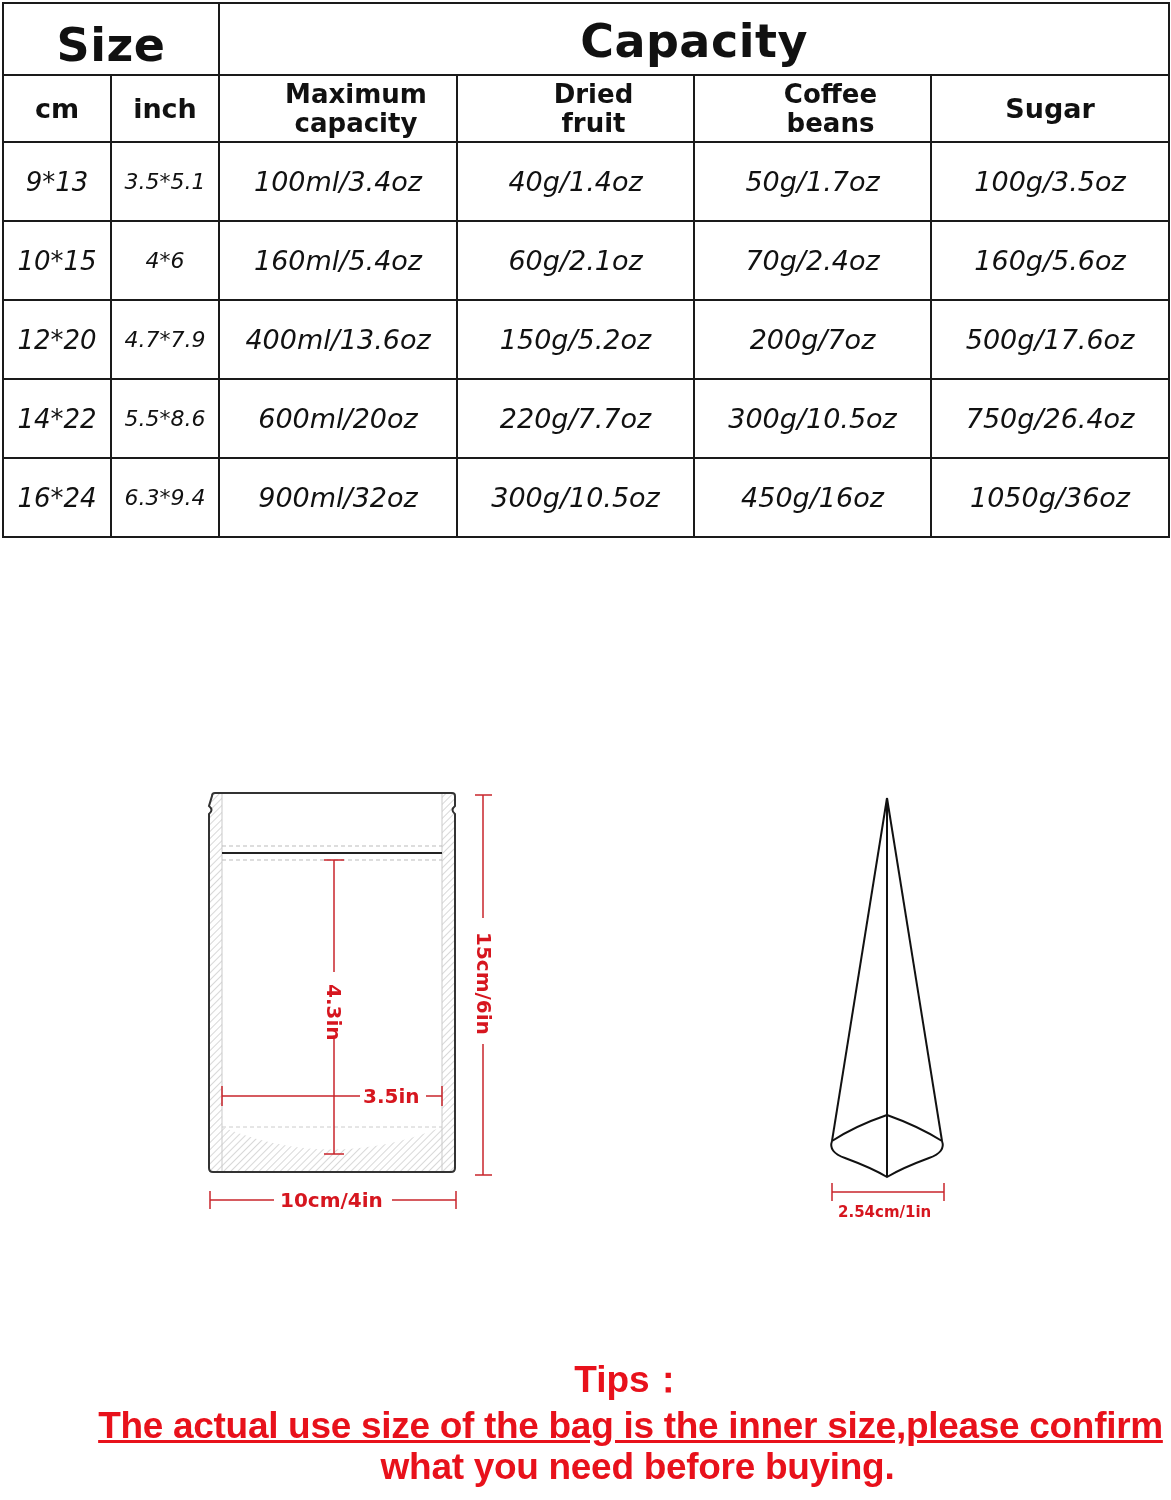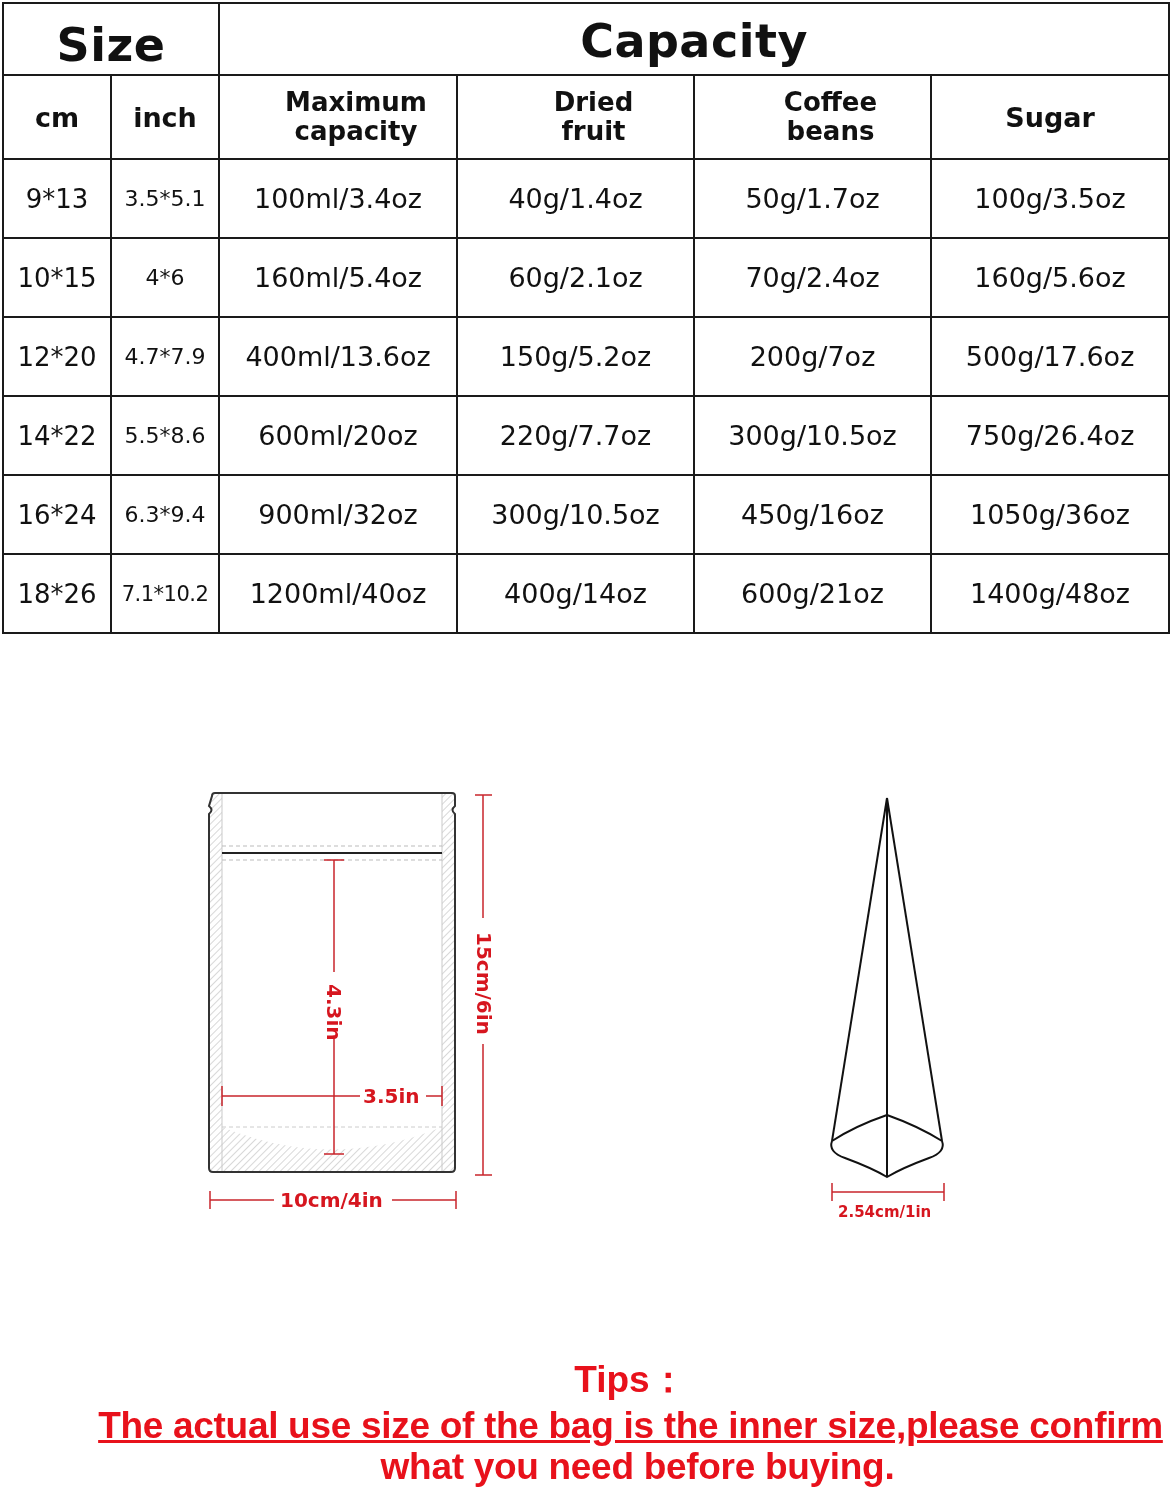--- a/index.html
+++ b/index.html
@@ -6,23 +6,23 @@
   html, body { width: 1171px; height: 1500px; background: #ffffff; overflow: hidden; }
   body { position: relative; font-family: "DejaVu Sans", sans-serif; color: #111; }
 
   
   .tbl { position: absolute; left: 2px; top: 2px; width: 1166px; border-collapse: collapse; table-layout: fixed; }
   .tbl td, .tbl th { border: 2px solid #1a1a1a; text-align: center; vertical-align: middle; padding: 0; }
   .tbl th { font-family: "DejaVu Sans", sans-serif; font-weight: bold; }
   .h-title { height: 61px; font-size: 46px; letter-spacing: 0.5px; }
   .h-title.capacity { padding-bottom: 6px !important; vertical-align: top !important; padding-top: 10px !important; }
   .h-title.size { padding-top: 12px !important; }
-  .h-sub { height: 84px; font-size: 27px; line-height: 29px; }
+  .h-sub { height: 67px; font-size: 27px; line-height: 29px; }
   .h-sub.small { font-size: 26px; line-height: 29px; padding-left: 36px; }
-  .row td { height: 79px; font-size: 27px; font-weight: normal; }
+  .row td { height: 79px; font-size: 27px; font-weight: normal; font-style: italic; }
   .row td.inch { font-size: 22px; }
   .row td.inch.tight { font-size: 21px; letter-spacing: -0.5px; }
   .row td.cm { font-size: 26px; }
 
   
   .diag { position: absolute; }
   .dim-label { font-family: "DejaVu Sans", sans-serif; font-weight: bold; fill: #d6161f; }
 
   
   .tips { position: absolute; left: 0; width: 1171px; text-align: center; color: #e8111b; font-family: "Liberation Sans", sans-serif; font-weight: bold; margin-left: 45px; }
@@ -98,28 +98,20 @@
     <td>750g/26.4oz</td>
   </tr>
   <tr class="row">
     <td class="cm">16*24</td>
     <td class="inch">6.3*9.4</td>
     <td>900ml/32oz</td>
     <td>300g/10.5oz</td>
     <td>450g/16oz</td>
     <td>1050g/36oz</td>
   </tr>
-  <tr class="row">
-    <td class="cm">18*26</td>
-    <td class="inch tight">7.1*10.2</td>
-    <td>1200ml/40oz</td>
-    <td>400g/14oz</td>
-    <td>600g/21oz</td>
-    <td>1400g/48oz</td>
-  </tr>
 </tbody>
   </table>
 
 <svg class="diag" style="left:190px; top:780px;" width="320" height="440" viewBox="0 0 320 440">
   <defs>
     <pattern id="hatch" patternUnits="userSpaceOnUse" width="5" height="5" patternTransform="rotate(45)">
       <line x1="0" y1="0" x2="0" y2="5" stroke="#bdbdbd" stroke-width="1.2"></line>
     </pattern>
     <clipPath id="bagclip">
       <path d="M22,16 Q22,13 25,13 L262,13 Q265,13 265,16 L265,26 Q260,30 265,34 L265,388 Q265,392 261,392 L23,392 Q19,392 19,388 L19,34 Q24,30 19,26 Z"></path>

